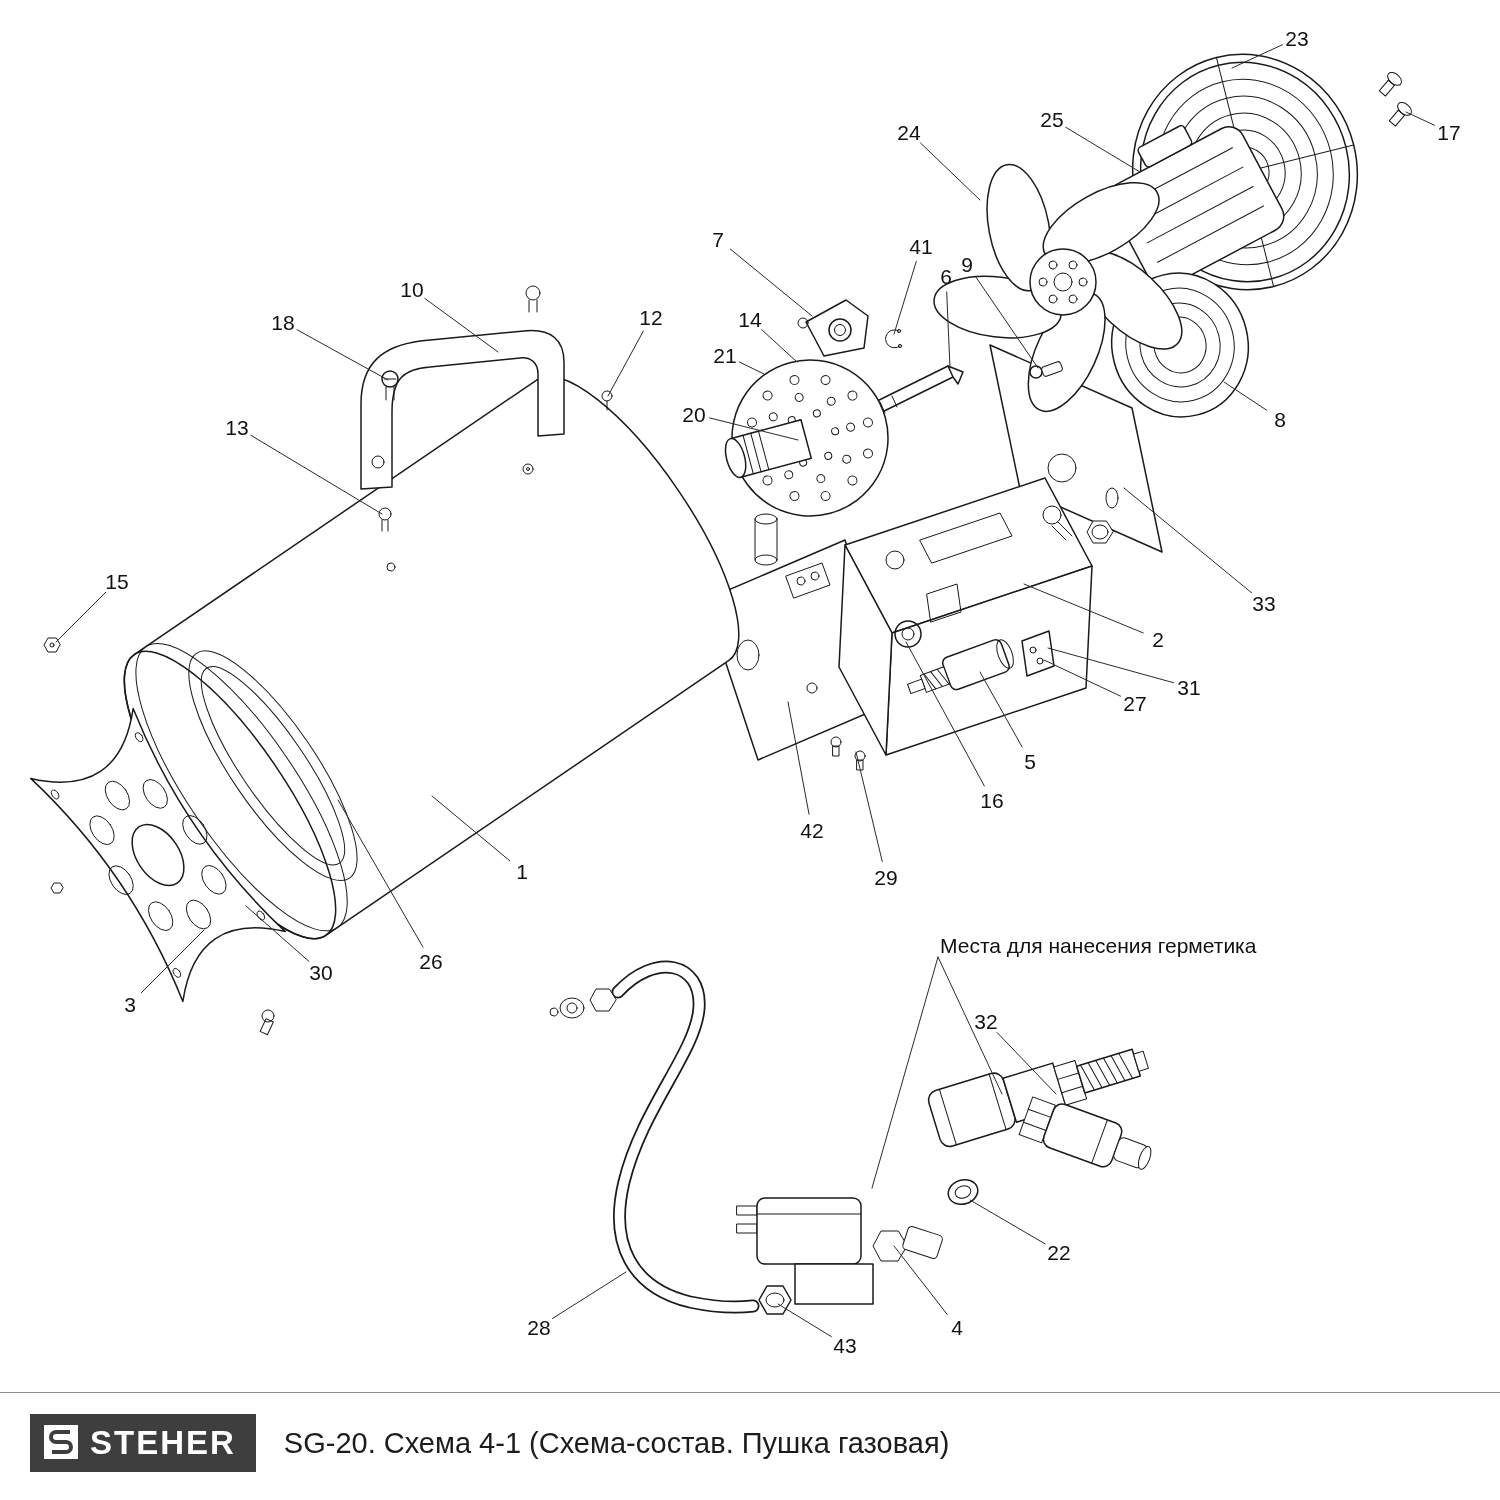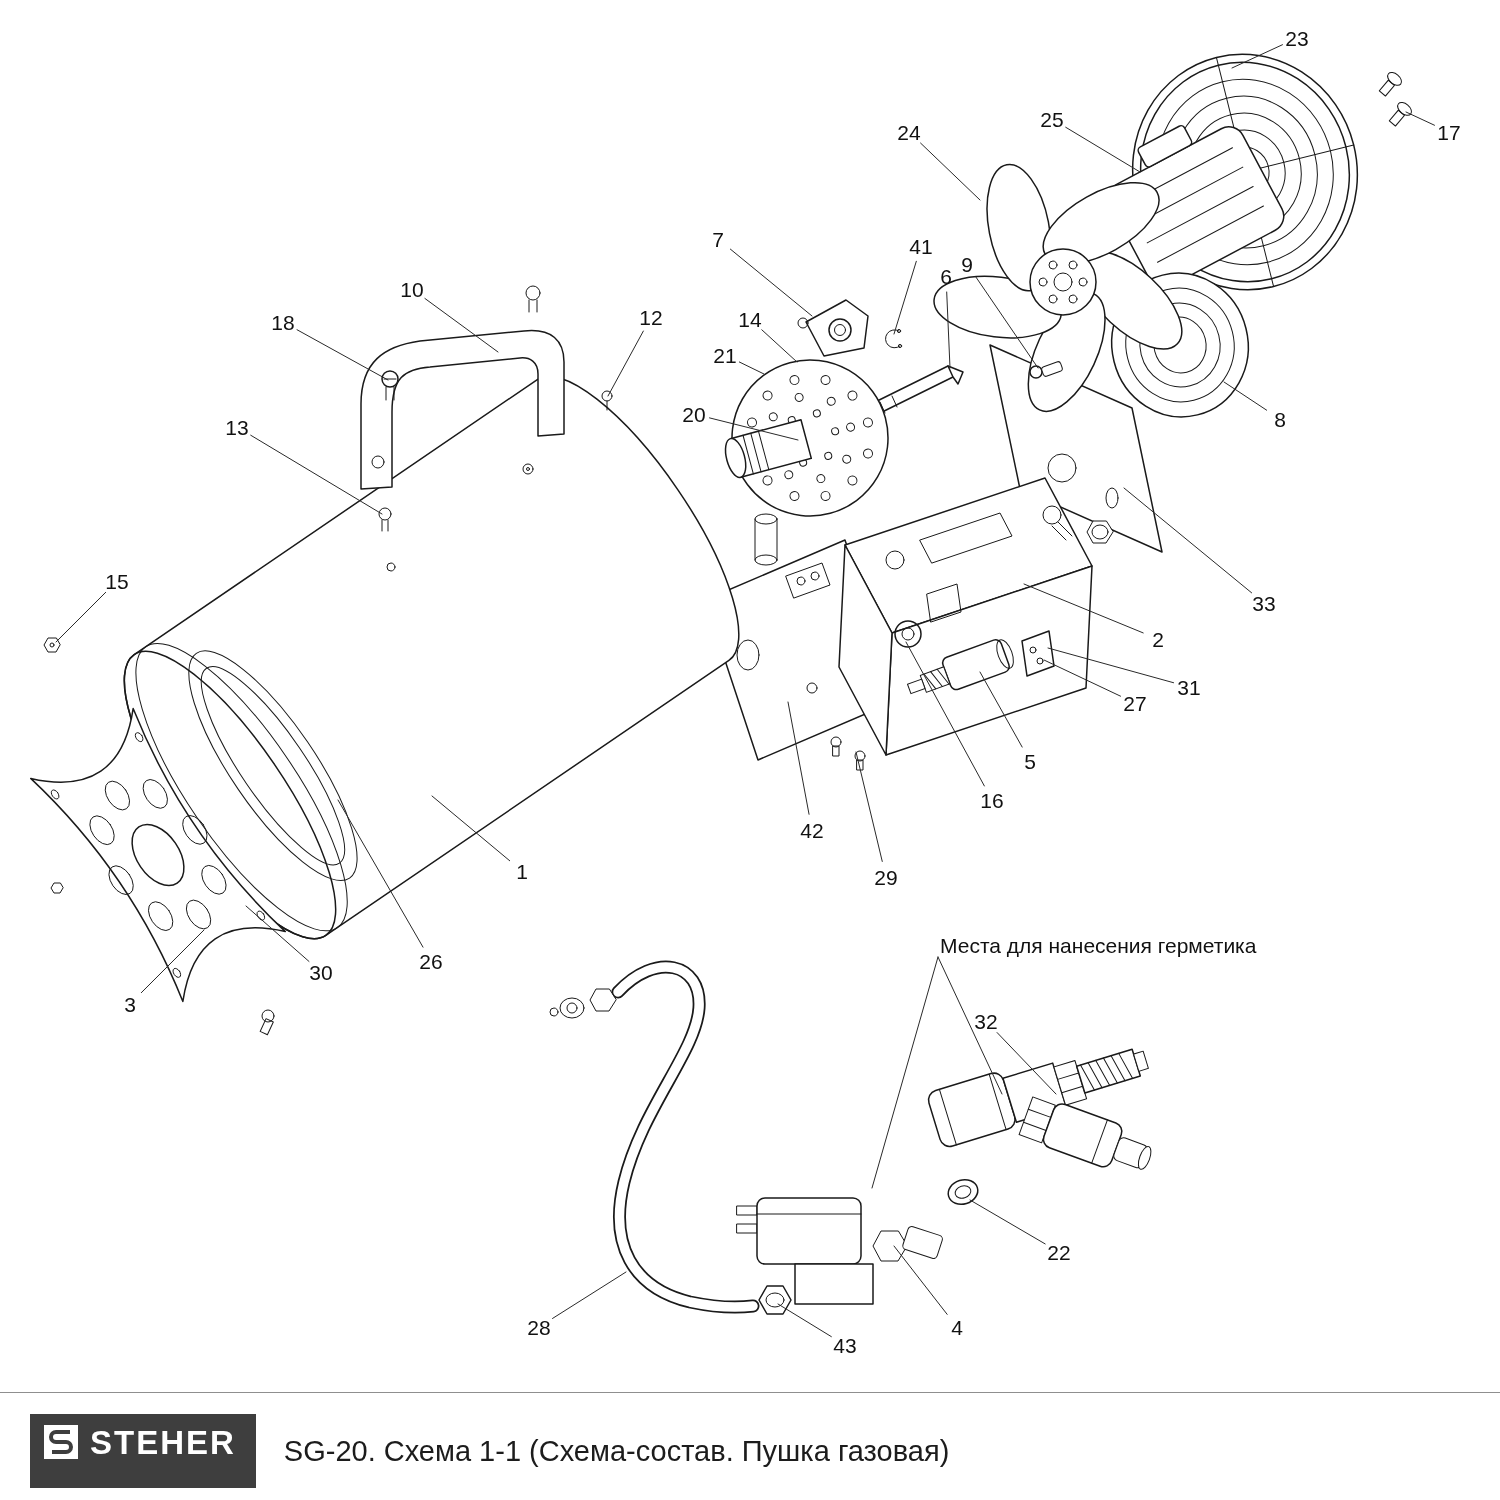--- a/index.html
+++ b/index.html
@@ -12,21 +12,21 @@
   .wfill{fill:#ffffff;}
   #callout-layer text{font-size:21px;fill:#111;text-anchor:middle;dominant-baseline:central;
         font-family:"Liberation Sans",sans-serif;stroke:none;}
   #callout-layer line, .leader{stroke:#2a2a2a;stroke-width:1;}
   .annotation-text{font-size:21px;fill:#111;text-anchor:start;dominant-baseline:central;stroke:none;
         font-family:"Liberation Sans",sans-serif;}
   .footer{position:absolute;left:0;bottom:0;width:1500px;height:108px;background:#fff;}
   .footer-rule{position:absolute;top:0;left:0;width:100%;height:1px;background:#8f8f8f;}
   .footer-row{position:absolute;top:22px;left:30px;display:flex;align-items:center;gap:28px;}
   .logo{display:flex;align-items:center;gap:11px;background:#3e3e3e;color:#fff;
-        padding:10px 20px 28px 13px;height:36px;}
+        padding:10px 20px 12px 13px;height:36px;}
   .logo-text{font-weight:bold;font-size:33px;letter-spacing:2px;line-height:1;}
   .caption{font-size:29px;color:#1c1c1c;white-space:nowrap;}
   .model{font-weight:normal;margin-right:8px;}
 </style>
 </head>
 <body>
 
 <div class="stage">
 
   <svg class="drawing" viewBox="0 0 1500 1500">
@@ -435,18 +435,18 @@
     <div class="footer-rule"></div>
     <div class="footer-row">
       <div class="logo">
         <svg width="36" height="36" viewBox="0 0 36 36">
           <rect x="1" y="1" width="34" height="34" fill="#ffffff"></rect>
           <path d="M 27 8 H 13 a 5 5 0 0 0 0 10 h 10 a 5 5 0 0 1 0 10 H 9" stroke="#3e3e3e" stroke-width="4" fill="none"></path>
         </svg>
         <span class="logo-text">STEHER</span>
       </div>
       <div class="caption">
-        <span class="model">SG-20.</span><span>Схема 1-1 (Схема-состав. Пушка газовая)</span>
+        <span class="model">SG-20.</span><span>Схема 4-1 (Схема-состав. Пушка газовая)</span>
       </div>
     </div>
   </div>
 
 </div>
 
 </body></html>

